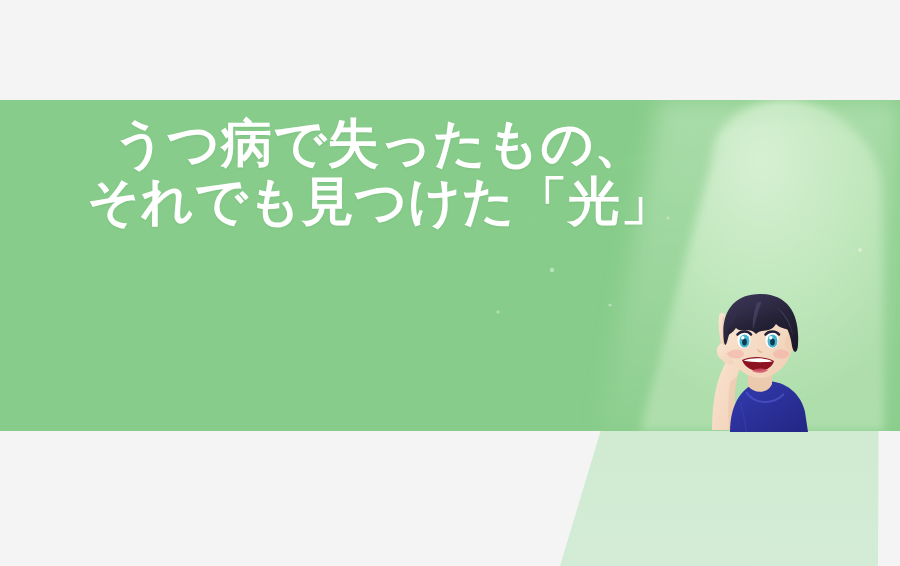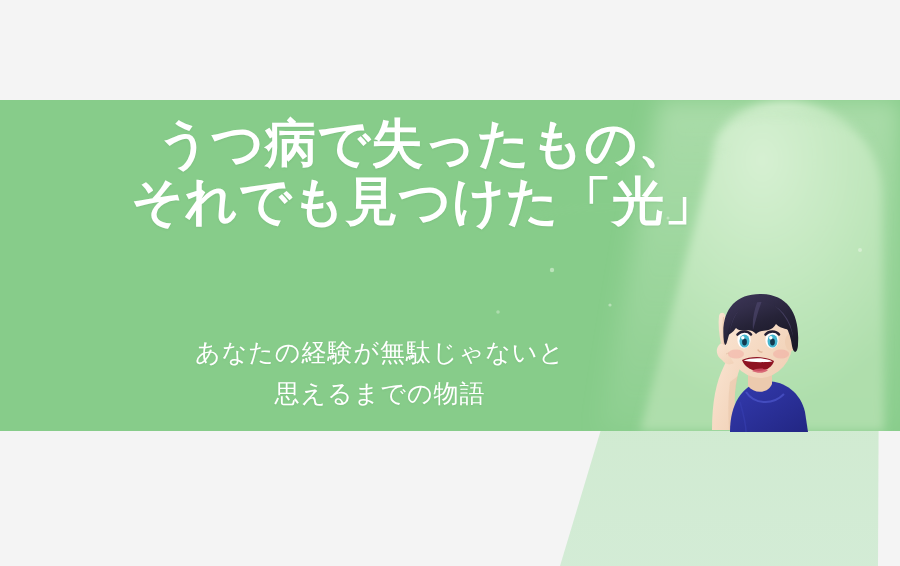--- a/index.html
+++ b/index.html
@@ -66,21 +66,20 @@
     top: 14px;
     width: 760px;
     text-align: center;
     color: #ffffff;
     font-size: 52px;
     font-weight: bold;
     line-height: 1.12;
     letter-spacing: 0.5px;
     white-space: pre-line;
     text-shadow: 0 1px 2px rgba(90,150,95,0.18);
-    margin-left: 44px;
   }
 
   .subtitle {
     position: absolute;
     left: 0;
     top: 232px;
     width: 760px;
     text-align: center;
     color: #ffffff;
     font-size: 25px;
@@ -157,22 +156,20 @@
       <circle cx="610" cy="205" r="1.6" fill="#e6f6e2" opacity="0.5"></circle>
       <circle cx="498" cy="212" r="1.8" fill="#e6f6e2" opacity="0.4"></circle>
       <circle cx="668" cy="118" r="1.5" fill="#e6f6e2" opacity="0.45"></circle>
       <circle cx="860" cy="150" r="2.0" fill="#eef9ea" opacity="0.5"></circle>
     </svg>
   </div>
 
   <div class="text-wrap">
     <div class="title">うつ病で失ったもの、
 それでも見つけた「光」</div>
-    <div class="subtitle">あなたの経験が無駄じゃないと
-思えるまでの物語</div>
   </div>
 
   <div class="character">
     <svg width="160" height="150" viewBox="0 0 160 150">
       <defs>
         <linearGradient id="skinG" x1="0" y1="0" x2="1" y2="1">
           <stop offset="0%" stop-color="#fbe6d4"></stop>
           <stop offset="100%" stop-color="#f0cfb4"></stop>
         </linearGradient>
         <linearGradient id="hairG" x1="0.2" y1="0" x2="0.8" y2="1">

